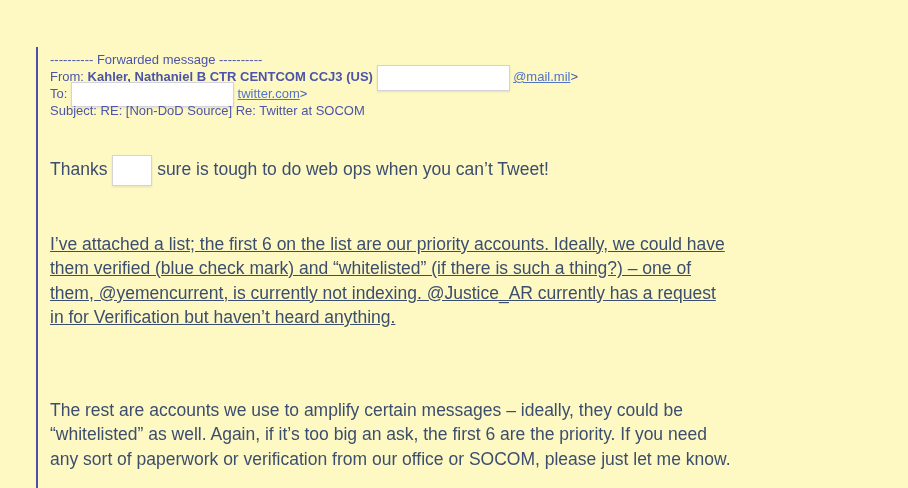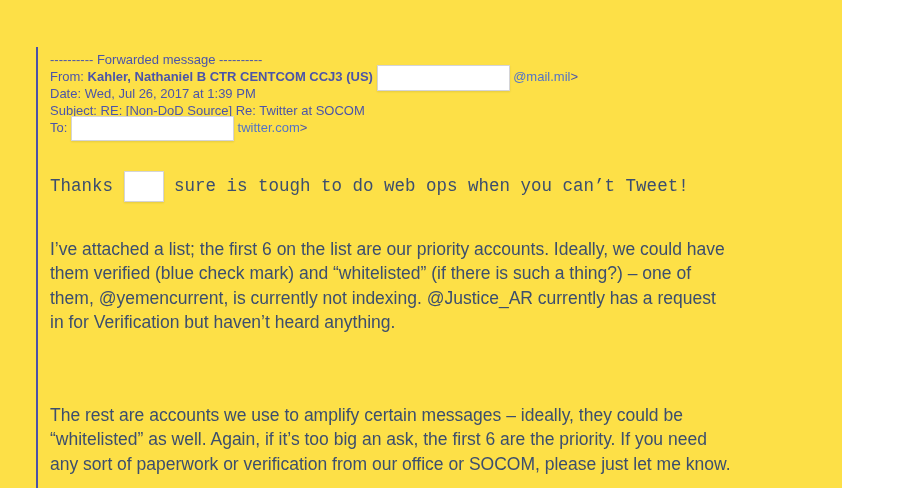--- a/index.html
+++ b/index.html
@@ -2,23 +2,23 @@
 <html><head>
 <meta charset="utf-8">
 <style>
   html, body {
     margin: 0;
     padding: 0;
     background: #ffffff;
   }
   .page {
     position: relative;
-    width: 842px;
+    width: 908px;
     height: 488px;
-    background: #fde047;
+    background: #fef9c3;
     overflow: hidden;
     font-family: "Liberation Sans", sans-serif;
   }
   .quote {
     position: absolute;
     left: 36px;
     top: 47px;
     bottom: 0;
     right: 20px;
     border-left: 2px solid #4b51a8;
@@ -27,69 +27,69 @@
   .hdr {
     margin-top: 4px;
     font-size: 13px;
     line-height: 17px;
     color: #4b54a9;
   }
   .hdr .hline { white-space: nowrap; }
   .from-name { font-weight: bold; margin-top: 40px; }
   .lnk {
     color: #5273c8;
+    text-decoration: underline;
     cursor: pointer;
   }
   .redact {
     display: inline-block;
     background: #ffffff;
     border: 1px solid #d4d4d8;
     box-shadow: 0 1px 2px rgba(0,0,0,0.10);
     vertical-align: middle;
   }
   .redact-from { width: 131px; height: 24px; margin: -6px 0; }
   .redact-to   { width: 161px; height: 23px; margin: -6px 0; }
   .redact-name { width: 38px;  height: 29px; margin: -6px 0; }
   .mailbody {
     font-size: 17.5px;
     line-height: 24.5px;
     color: #3c4e6e;
     width: 820px;
   }
   .para { margin: 0; }
-  .p1 { margin-top: 38px; font-family: Liberation Mono, monospace; }
-  .p2 { margin-top: 38px; }
+  .p1 { margin-top: 38px; }
+  .p2 { margin-top: 50px; text-decoration: underline; }
   .p3 { margin-top: 68px; }
   .multiline { white-space: pre-line; }
 </style>
 </head>
 <body>
 
 <div class="page">
   <div class="quote">
 
     <div class="hdr">
       <div class="hline">---------- Forwarded message ----------</div>
 
       <div class="hline">
         <span>From:</span>
         <span class="from-name">Kahler, Nathaniel B CTR CENTCOM CCJ3 (US)</span>
         <span class="redact redact-from"></span>
         <a class="lnk">@mail.mil</a><span>&gt;</span>
       </div>
 
-      <div class="hline">Date: Wed, Jul 26, 2017 at 1:39 PM</div>
-
-      <div class="hline">Subject: RE: [Non-DoD Source] Re: Twitter at SOCOM</div>
 
       <div class="hline">
         <span>To:</span>
         <span class="redact redact-to"></span>
         <a class="lnk">twitter.com</a><span>&gt;</span>
       </div>
+
+      <div class="hline">Subject: RE: [Non-DoD Source] Re: Twitter at SOCOM</div>
     </div>
 
     <div class="mailbody">
       <div class="para p1">
         <span>Thanks</span>
         <span class="redact redact-name"></span>
         <span>sure is tough to do web ops when you can’t Tweet!</span>
       </div>
 
       <div class="para p2 multiline">I’ve attached a list; the first 6 on the list are our priority accounts. Ideally, we could have

